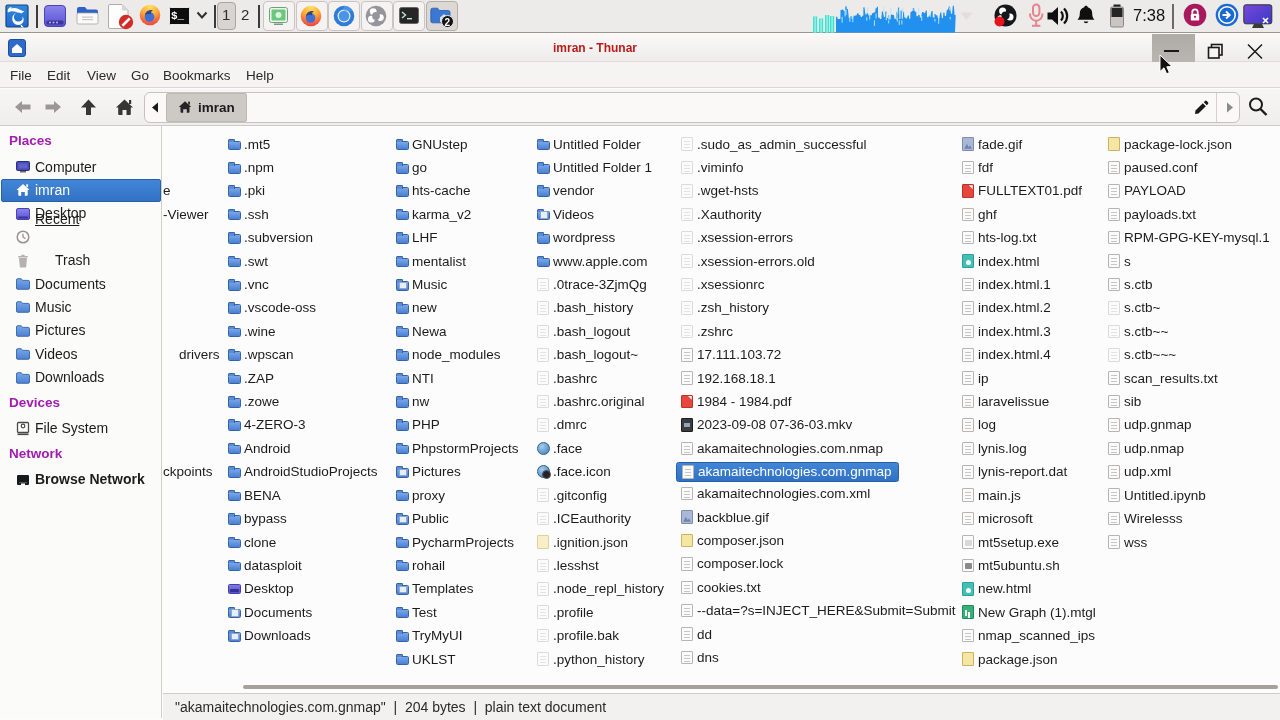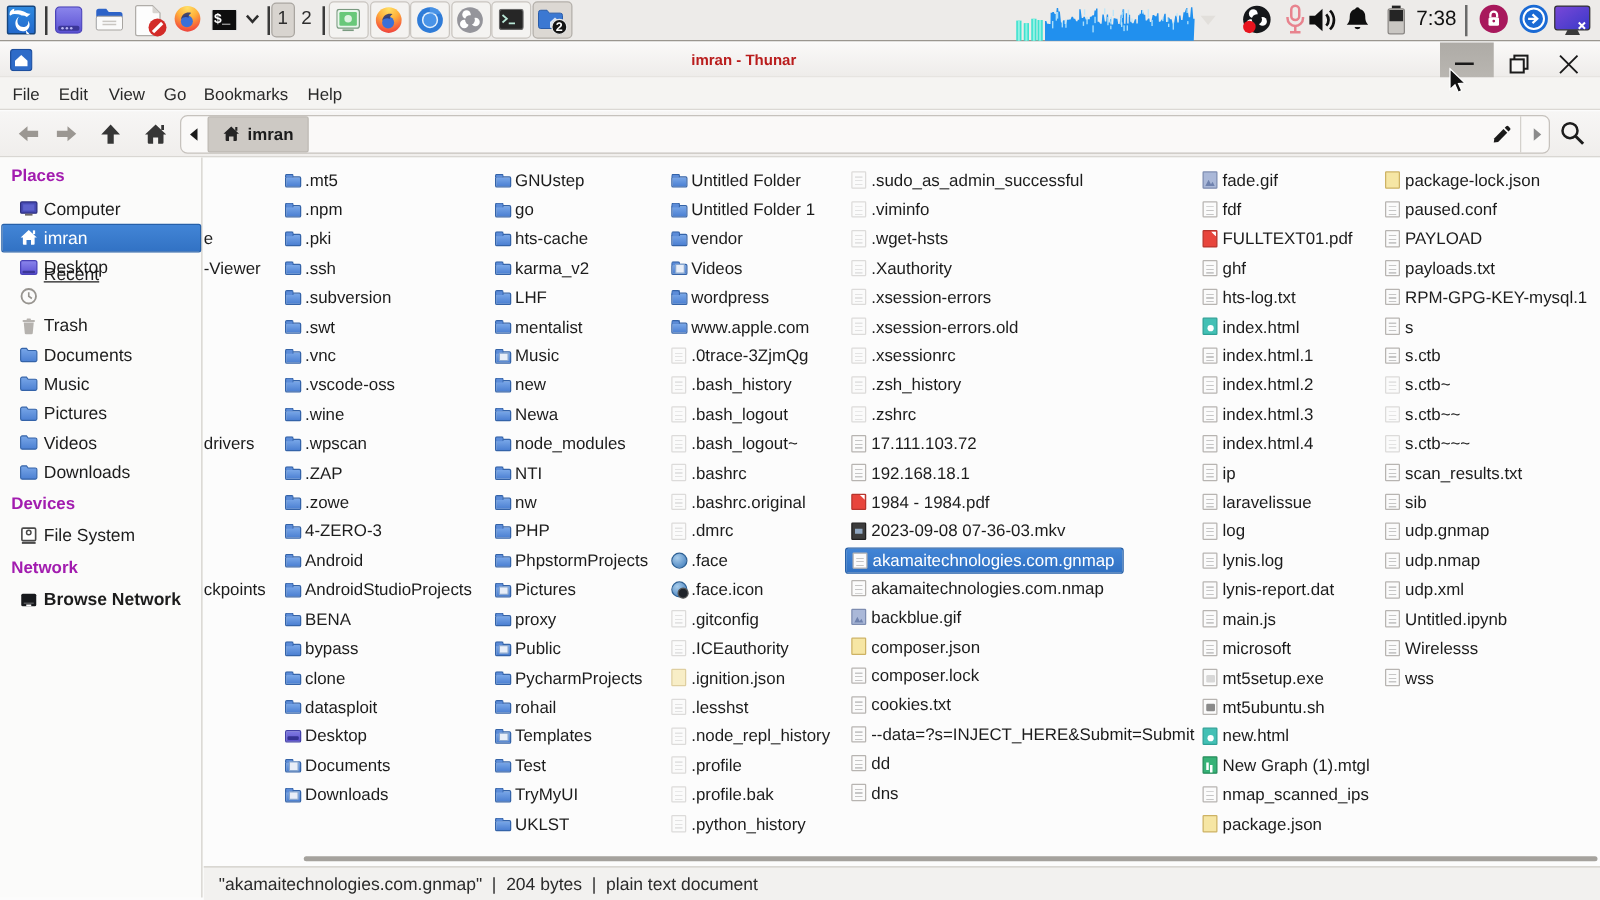--- a/index.html
+++ b/index.html
@@ -354,21 +354,21 @@
 <svg class="abs" style="left:15px;top:229.2px" width="16" height="16">
     <circle cx="8" cy="8" r="5.8" fill="none" stroke="#97948f" stroke-width="1.5"></circle>
     <path d="M8 4.8 V8 l2.5 1.8" stroke="#97948f" stroke-width="1.3" fill="none"></path>
   </svg>
 <div class="si" style="top:211px;text-decoration:underline;">Recent</div>
 <svg class="abs" style="left:15px;top:252.60000000000002px" width="16" height="16">
     <path d="M4 5 h8 l-0.8 8.5 a1 1 0 0 1-1 0.9 H5.8 a1 1 0 0 1-1-0.9 Z" fill="#b5b2ae"></path>
     <rect x="3" y="3" width="10" height="1.6" rx="0.8" fill="#b5b2ae"></rect>
     <rect x="6.3" y="1.8" width="3.4" height="1.6" rx="0.6" fill="#b5b2ae"></rect>
   </svg>
-<div class="si" style="top:252.10000000000002px;">Trash</div>
+<div class="si" style="top:252.10000000000002px;margin-left:20px;">Trash</div>
 <svg class="abs" style="left:15px;top:276.0px" width="16" height="16">
     <path d="M1.5 4 a1.3 1.3 0 0 1 1.3-1.3 h3.4 l1.3 1.7 h5.7 a1.3 1.3 0 0 1 1.3 1.3 V12 a1.3 1.3 0 0 1-1.3 1.3 H2.8 A1.3 1.3 0 0 1 1.5 12 Z" fill="url(#gf0)" stroke="#3463a8" stroke-width="0.9"></path>
     <defs>
       <linearGradient id="gf0" x1="0" y1="0" x2="0" y2="1">
         <stop offset="0" stop-color="#79a7e8"></stop>
         <stop offset="1" stop-color="#4c80d2"></stop>
       </linearGradient>
     </defs>
   </svg>
 <div class="si" style="top:275.5px;">Documents</div>
@@ -449,21 +449,21 @@
 <div class="r">
         <span class="lab" style="margin-left:0"></span>
       </div>
 <div class="r">
         <span class="lab" style="margin-left:0"></span>
       </div>
 <div class="r">
         <span class="lab" style="margin-left:0"></span>
       </div>
 <div class="r">
-        <span class="lab" style="margin-left:0">drivers</span>
+        <span class="lab" style="margin-left:16px">drivers</span>
       </div>
 <div class="r">
         <span class="lab" style="margin-left:0"></span>
       </div>
 <div class="r">
         <span class="lab" style="margin-left:0"></span>
       </div>
 <div class="r">
         <span class="lab" style="margin-left:0"></span>
       </div>
@@ -984,31 +984,37 @@
           <span class="pdf"></span>
         </span>
         <span class="lab">1984 - 1984.pdf</span>
       </div>
 <div class="r">
         <span class="ib">
           <span class="vid"></span>
         </span>
         <span class="lab">2023-09-08 07-36-03.mkv</span>
       </div>
+<div class="r">
+        <span class="ib">
+          <span class="dc"></span>
+        </span>
+        <span class="lab">akamaitechnologies.com.nmap</span>
+      </div>
 <div class="r sel">
         <span class="ib">
           <span class="dc"></span>
         </span>
         <span class="lab">akamaitechnologies.com.gnmap</span>
       </div>
 <div class="r">
         <span class="ib">
           <span class="dc"></span>
         </span>
-        <span class="lab">akamaitechnologies.com.nmap</span>
+        <span class="lab">akamaitechnologies.com.xml</span>
       </div>
 <div class="r">
         <span class="ib">
           <span class="img"></span>
         </span>
         <span class="lab">backblue.gif</span>
       </div>
 <div class="r">
         <span class="ib">
           <span class="json"></span>

